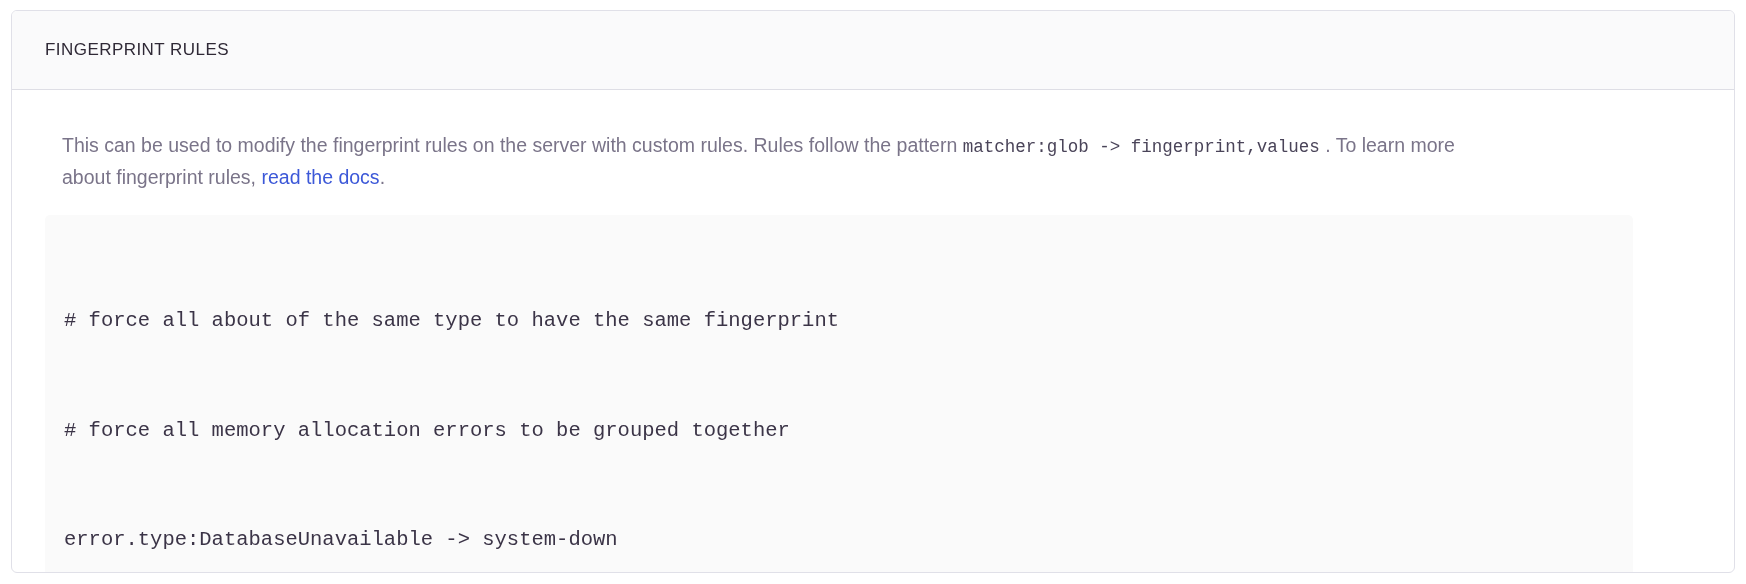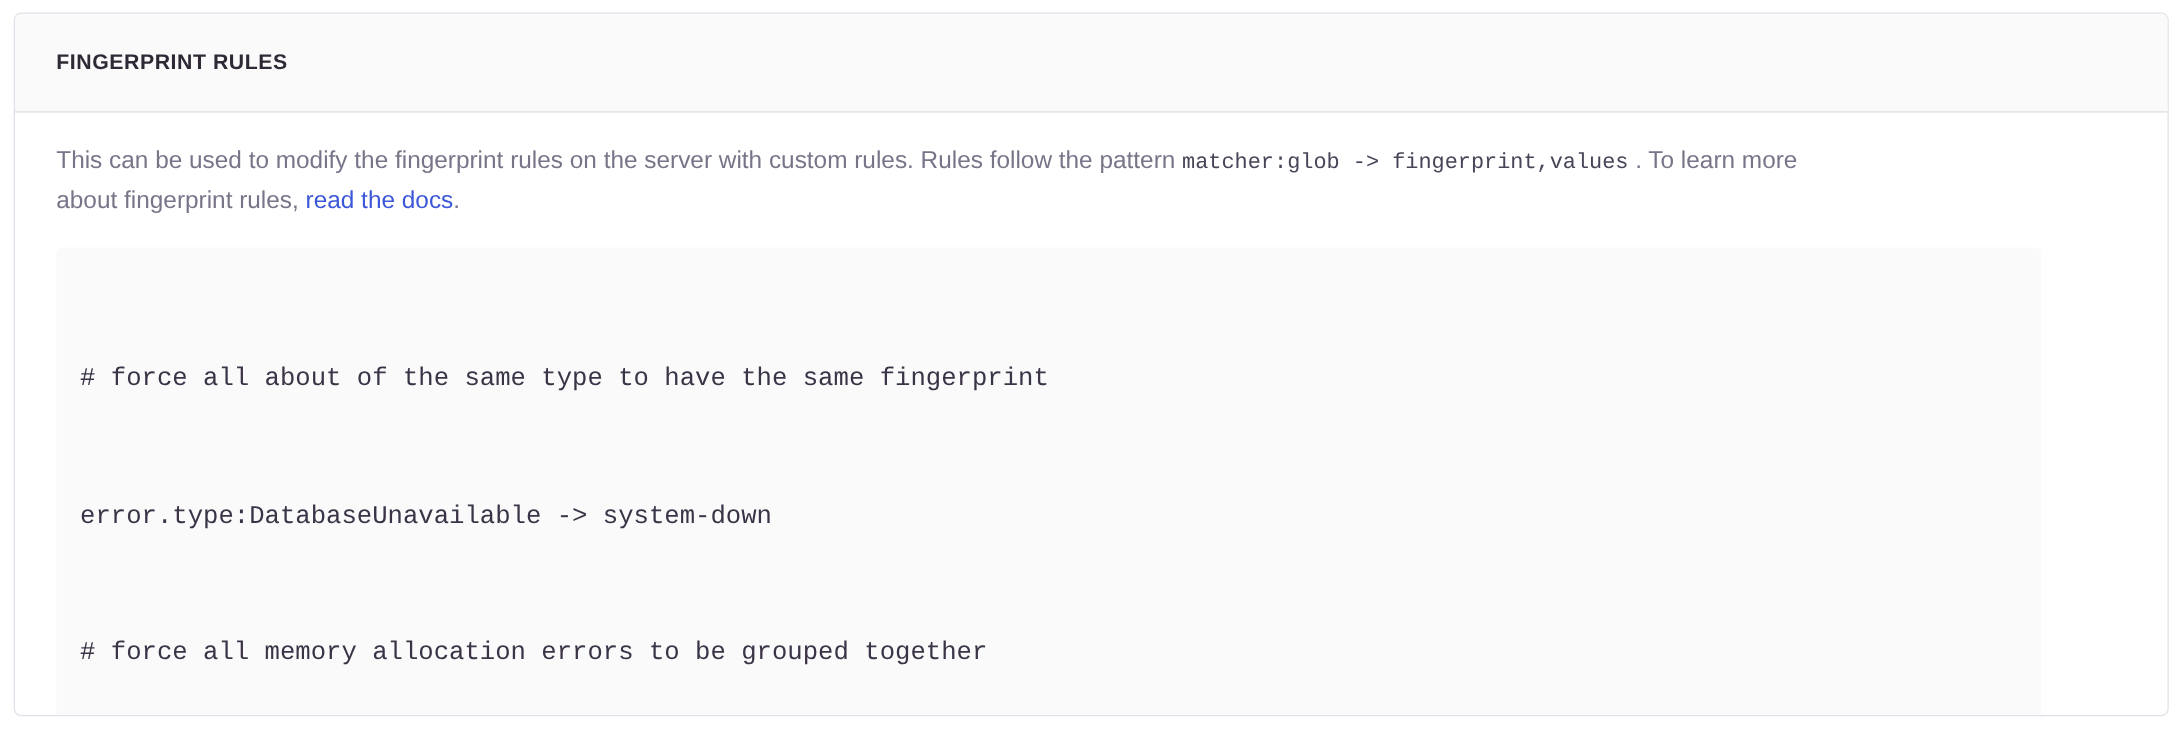--- a/index.html
+++ b/index.html
@@ -40,40 +40,40 @@
     height: 79px;
     background: #fafafb;
     border-bottom: 1px solid #dedee5;
     display: flex;
     align-items: center;
     padding: 0 33px;
   }
 
   .panel-title {
     font-size: 17px;
-    font-weight: bold;
+    font-weight: normal;
     letter-spacing: 0.45px;
     color: #2f2936;
     text-transform: uppercase;
     font-family: "Liberation Sans", sans-serif;
   }
 
   .panel-body {
     box-sizing: border-box;
     padding: 23px 33px 0 33px;
   }
 
   
   .description {
     font-size: 19.5px;
     line-height: 30px;
     color: #7a7489;
     font-family: "Liberation Sans", sans-serif;
     max-width: 1420px;
-    margin: 0;
+    margin: 17px;
   }
 
   .description code {
     font-family: "Liberation Mono", "DejaVu Sans Mono", monospace;
     font-size: 17.5px;
     color: #4a4459;
     background: transparent;
     white-space: nowrap;
   }
 
@@ -111,20 +111,20 @@
     </header>
 
     <div class="panel-body">
 
       <p class="description">
         <span>This can be used to modify the fingerprint rules on the server with custom rules. Rules follow the pattern </span><code>matcher:glob -&gt; fingerprint,</code><code>values</code><span> . To learn more about fingerprint rules, </span><a class="doc-link" href="#">read the docs</a><span>.</span>
       </p>
 
       <div class="code-block">
         <span class="code-line"># force all about of the same type to have the same fingerprint</span>
+        <span class="code-line"># force all memory allocation errors to be grouped together</span>
         <span class="code-line">error.type:DatabaseUnavailable -&gt; system-down</span>
-        <span class="code-line"># force all memory allocation errors to be grouped together</span>
         
       </div>
 
     </div>
   </section>
 </div>
 
 </body></html>

